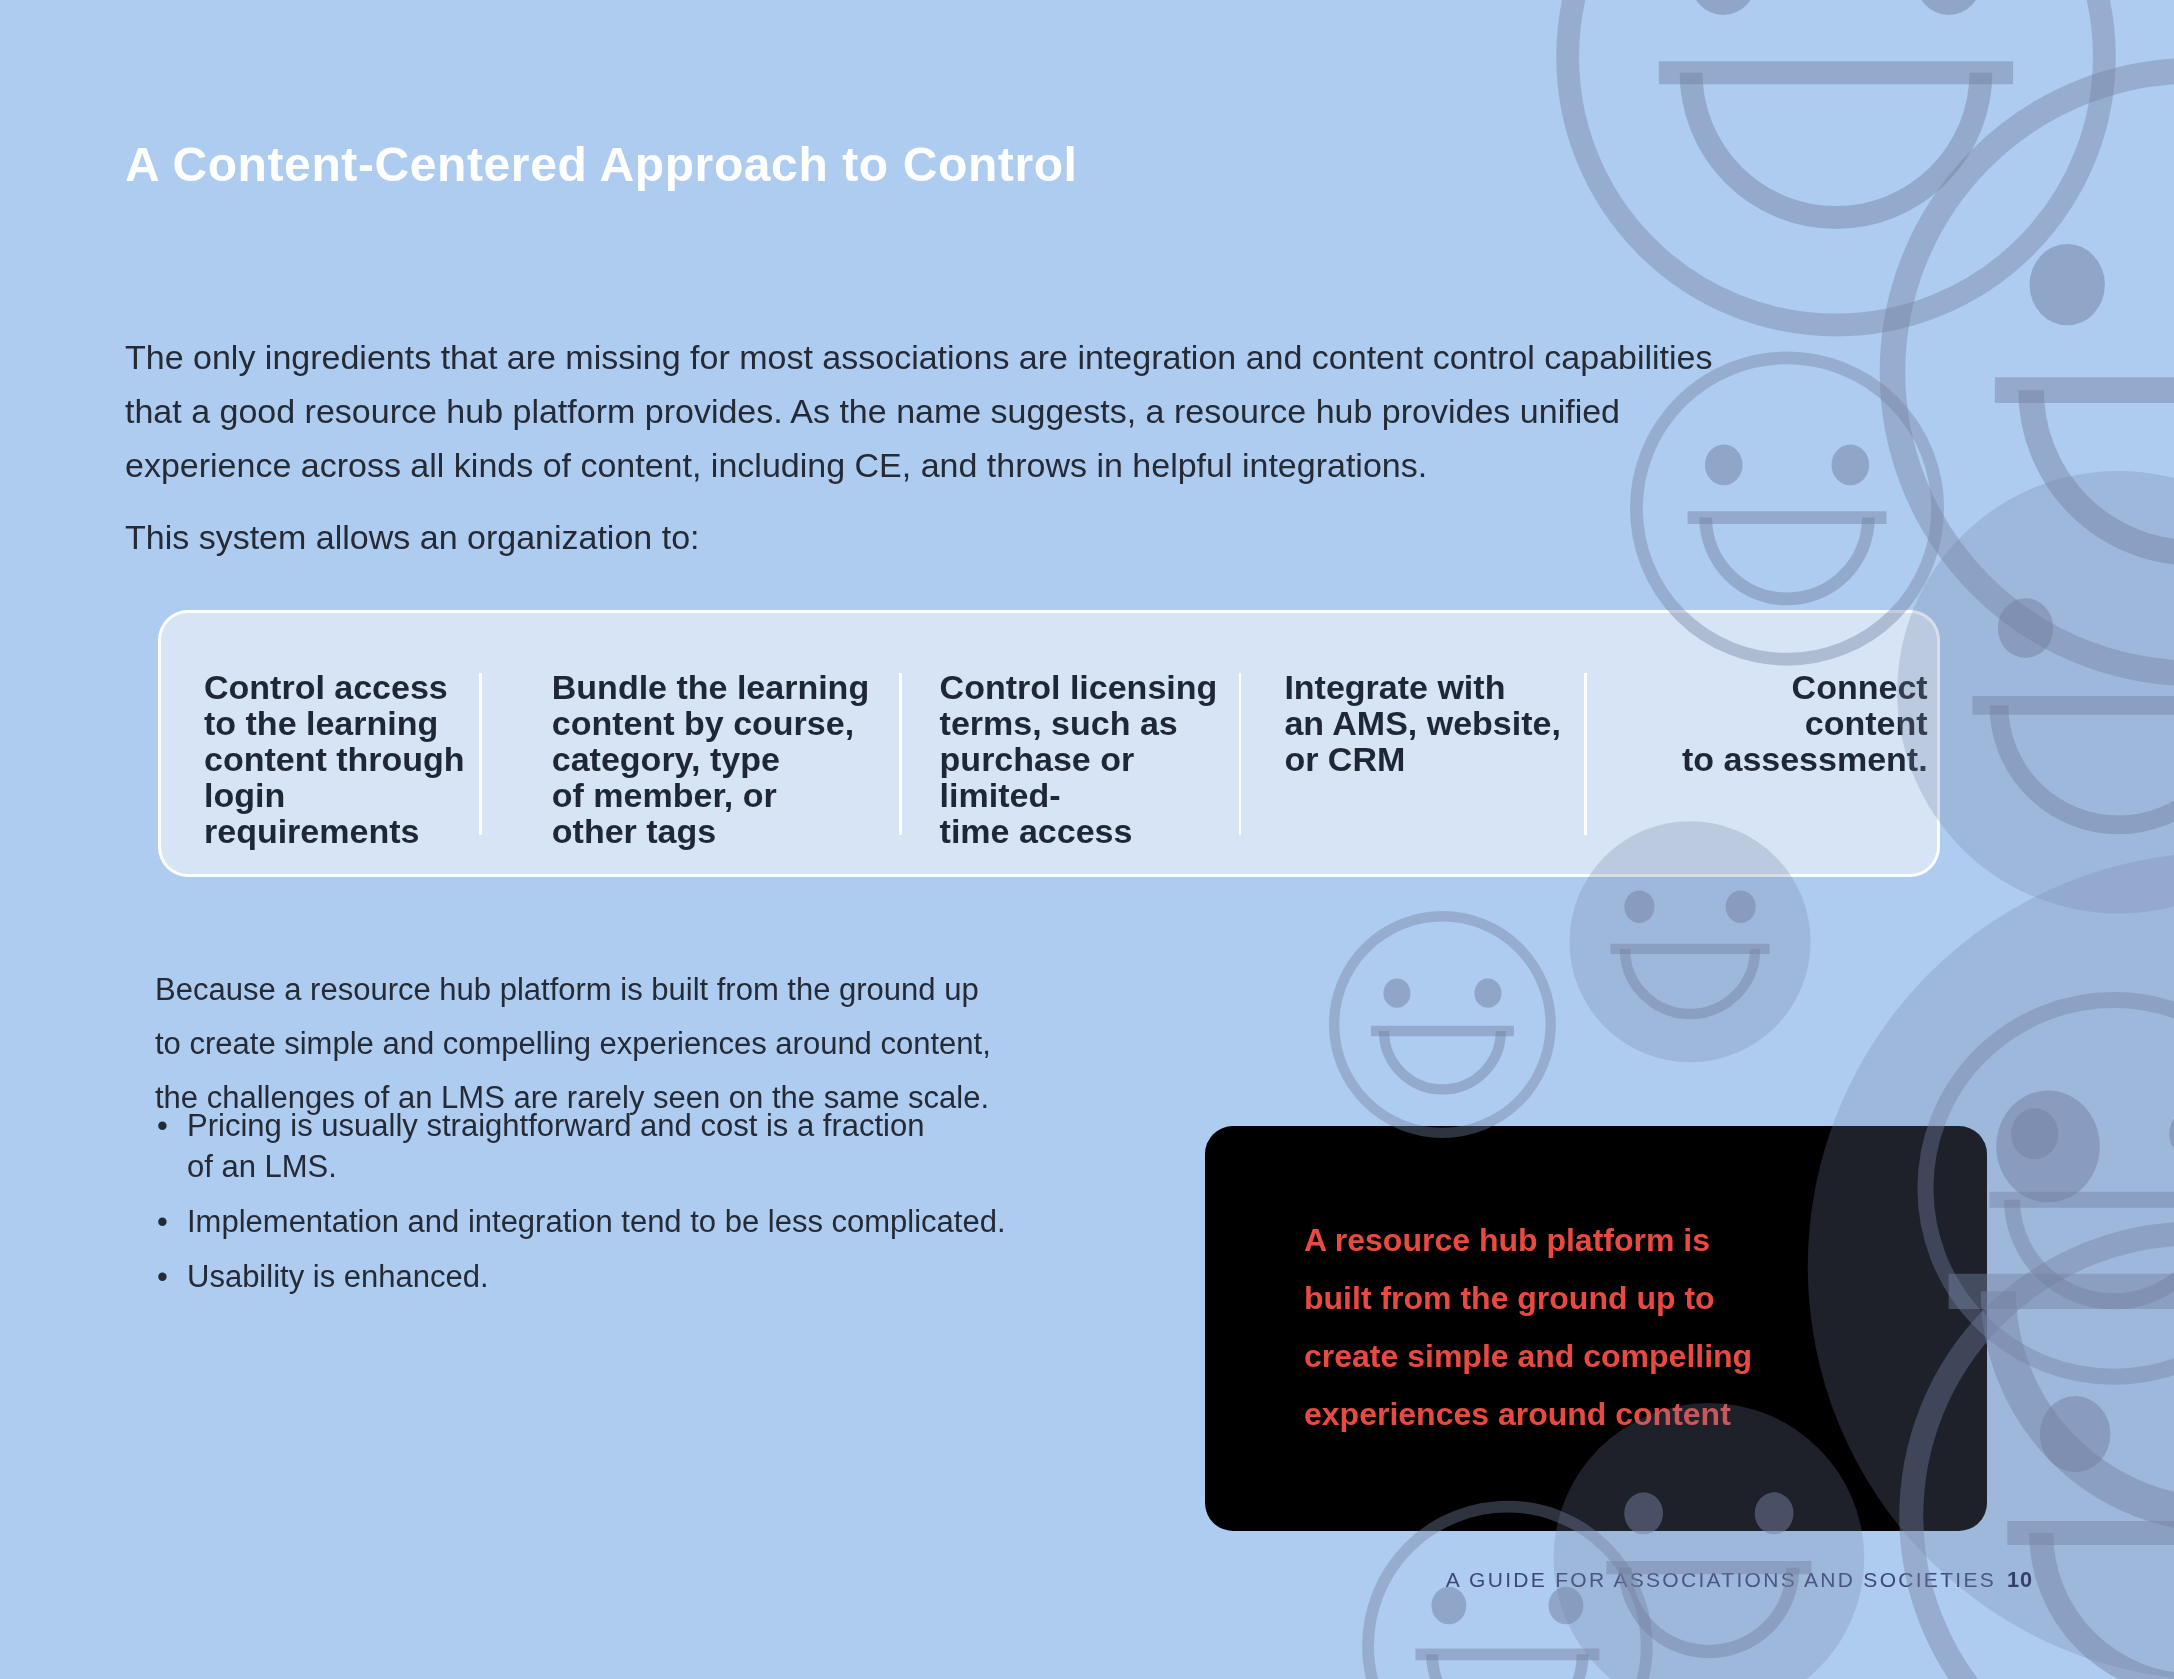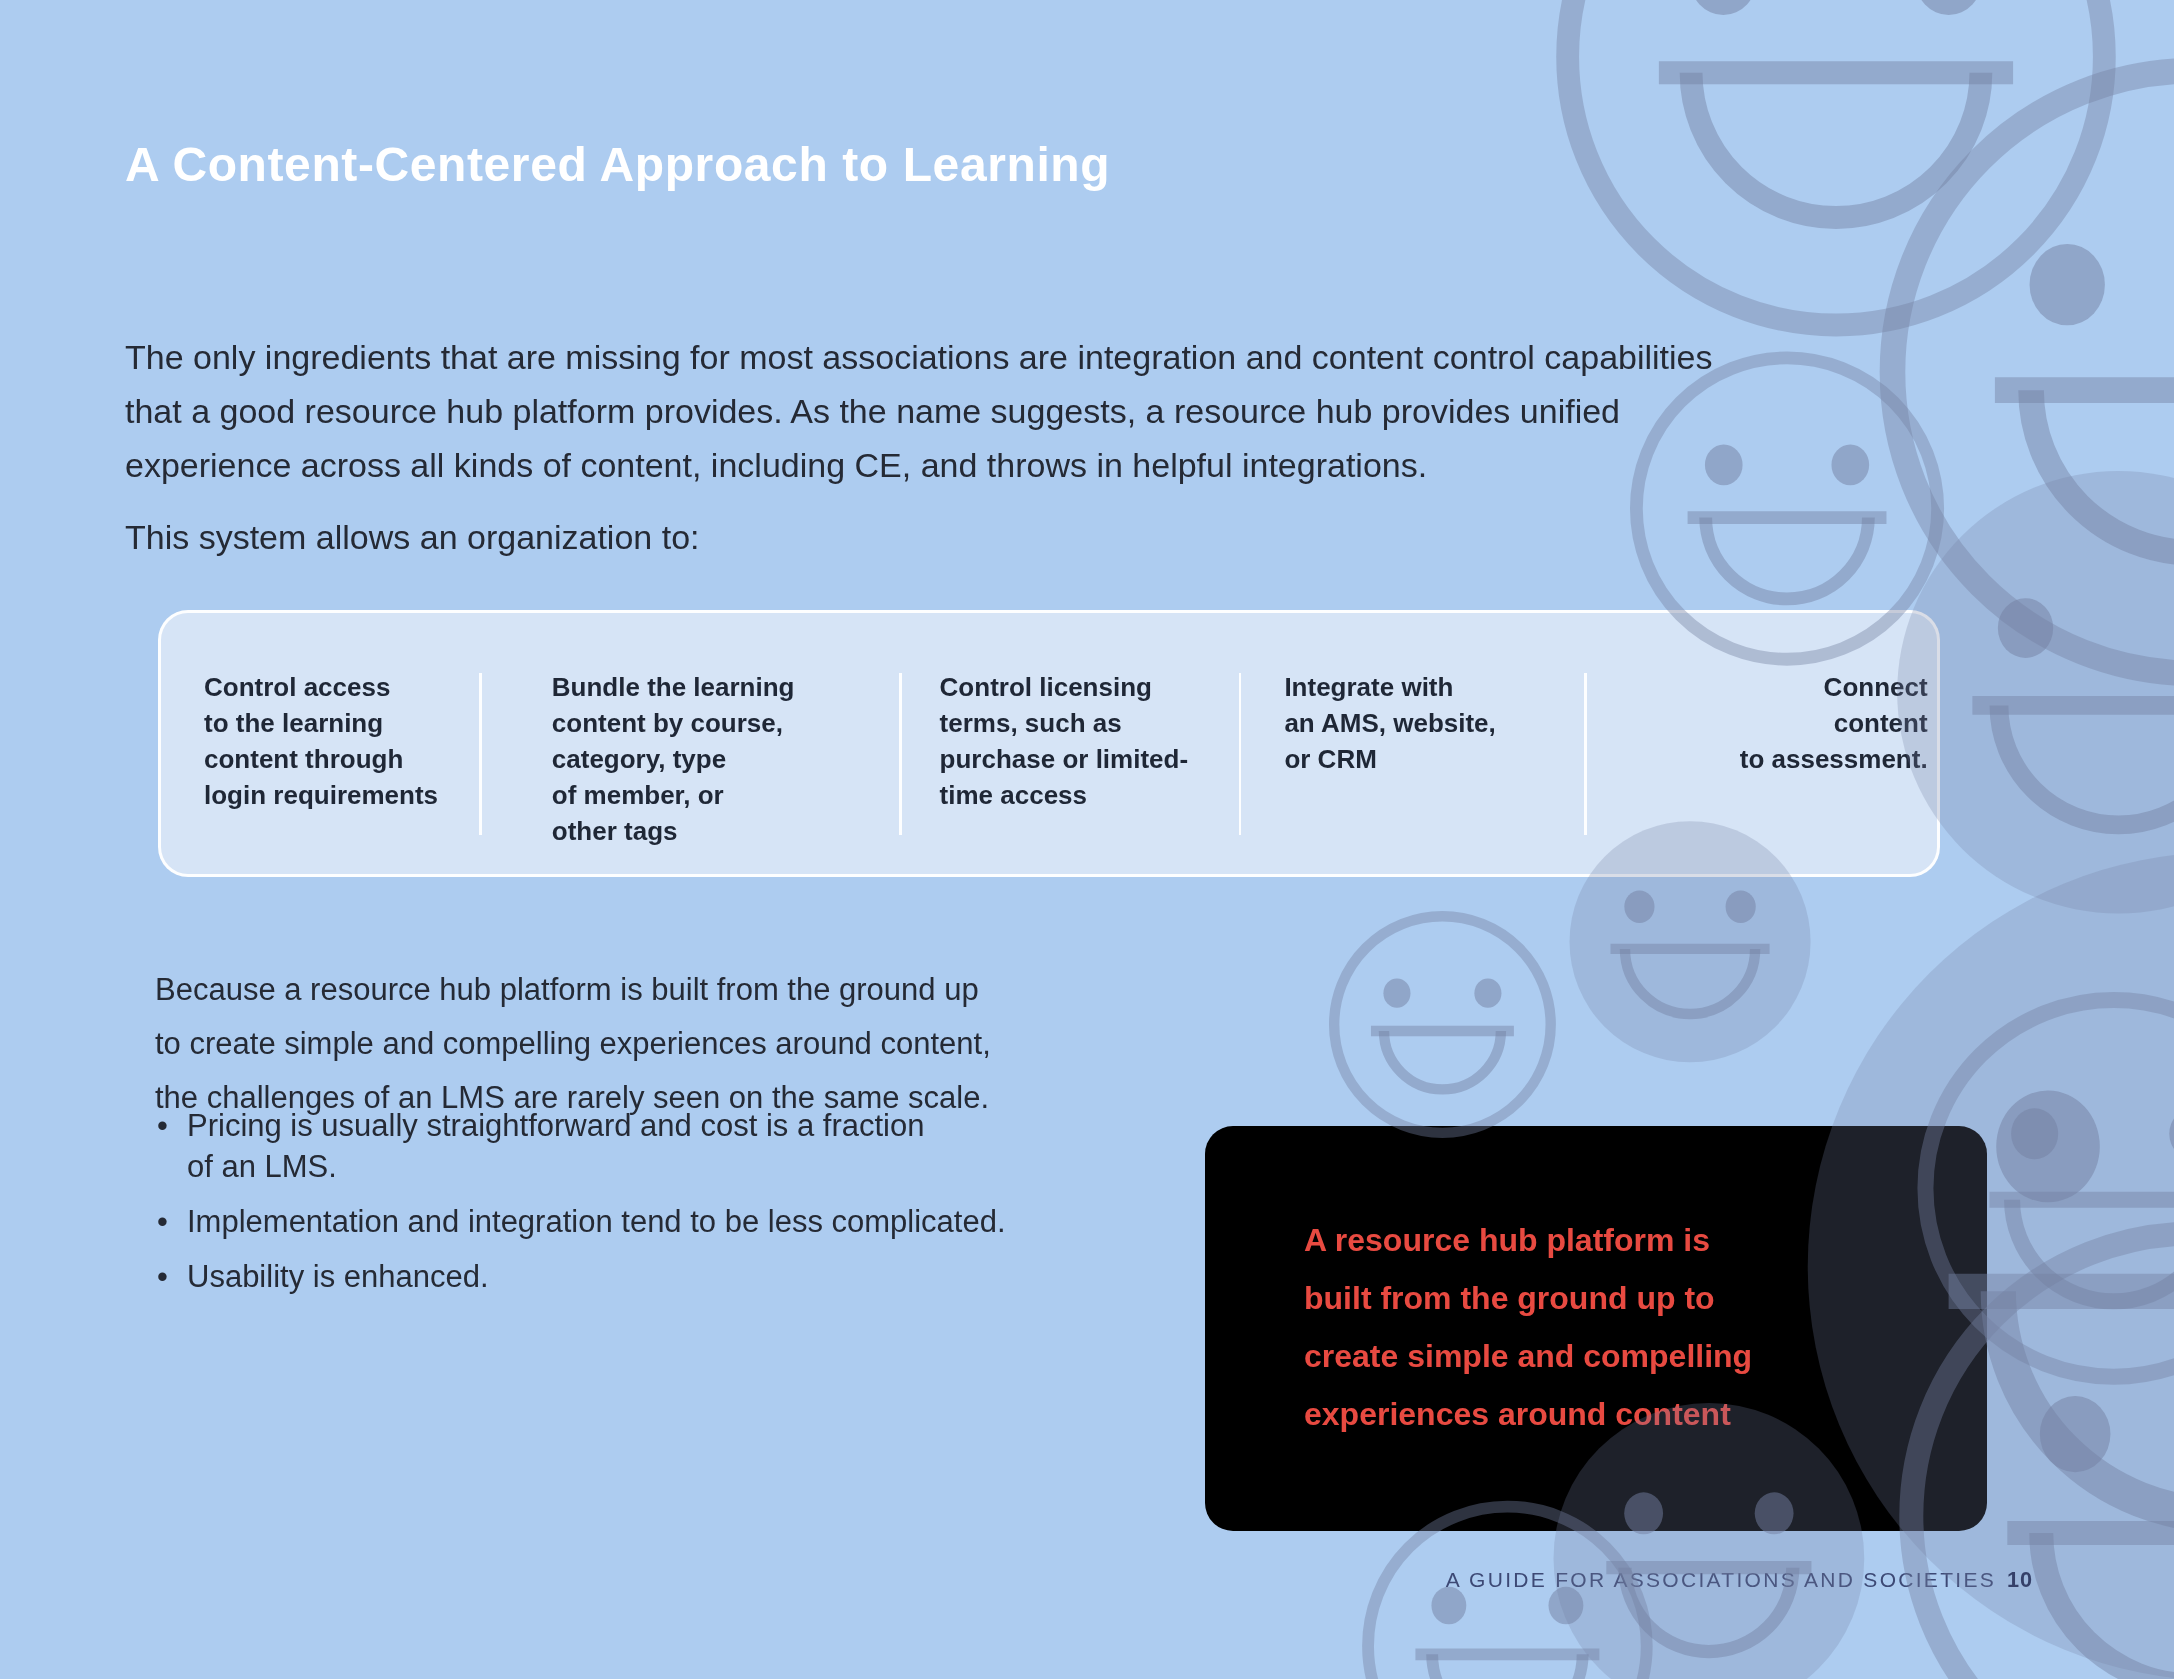--- a/index.html
+++ b/index.html
@@ -31,21 +31,21 @@
   }
   .panel{
     position:absolute;left:158px;top:610px;width:1782px;height:267px;
     background:#d6e4f6;border:3.8px solid rgba(255,255,255,0.95);
     border-radius:30px;box-sizing:border-box;
     display:flex;flex-direction:row;align-items:flex-start;
     padding-top:56px;
   }
   .panel-col{
     box-sizing:border-box;flex:0 0 auto;
-    font-size:26px;font-weight:700;line-height:36px;color:#1f2736;
+    font-size:34px;font-weight:700;line-height:36px;color:#1f2736;
     white-space:pre-line;padding-left:43px;padding-right:9.4px;
   }
   .panel-col.c0{width:318px;}
   .panel-col.c1{width:417px;padding-left:70px;}
   .panel-col.c2{width:337px;padding-left:38px;}
   .panel-col.c3{width:343px;}
   .panel-col.c4{flex:1 1 auto;padding-left:41px;text-align:right;}
   .panel-divider{
     flex:0 0 2.8px;width:2.8px;height:162px;margin-top:3.8px;
     background:rgba(255,255,255,0.95);
@@ -89,21 +89,21 @@
     font-size:21.7px;font-weight:700;color:#1f2a55;letter-spacing:0.9px;
   }
 </style>
 </head>
 <body>
 
 <div class="page">
 
   <div class="content">
 
-    <h1 class="page-title">A Content-Centered Approach to Learning</h1>
+    <h1 class="page-title">A Content-Centered Approach to Control</h1>
 
     <p class="intro-paragraph">The only ingredients that are missing for most associations are integration and content control capabilities
 that a good resource hub platform provides. As the name suggests, a resource hub provides unified
 experience across all kinds of content, including CE, and throws in helpful integrations.</p>
 
     <p class="intro-lead">This system allows an organization to:</p>
 
     <div class="panel">
       <div class="panel-col c0">Control access
 to the learning

